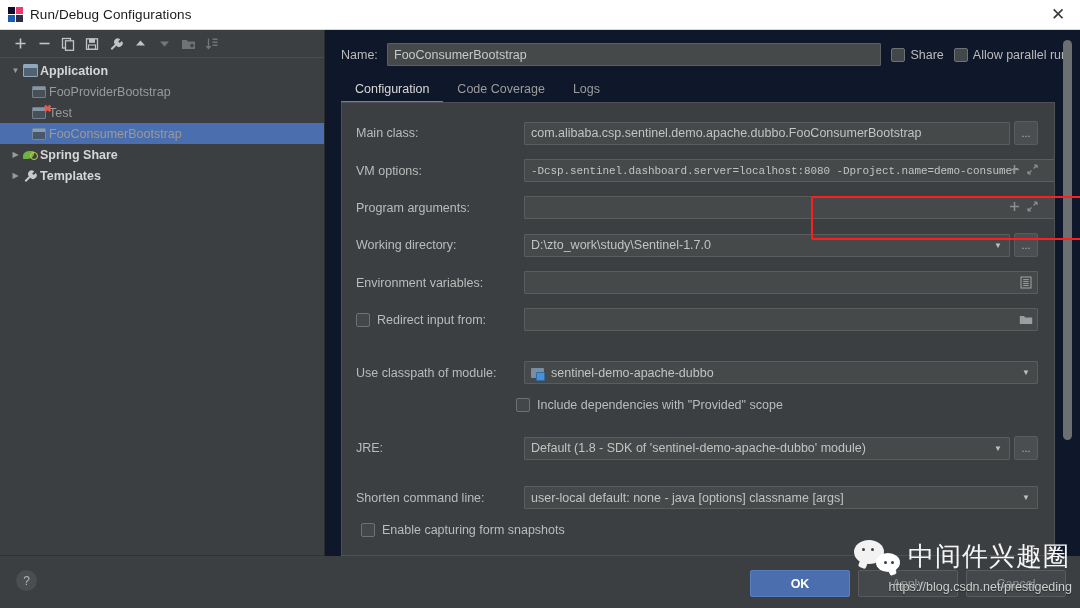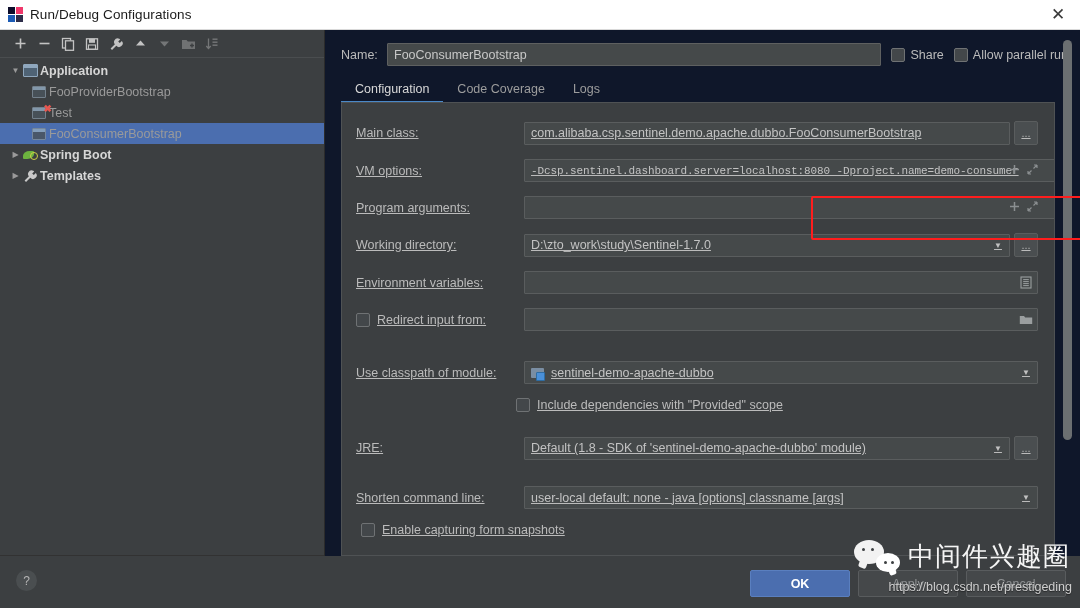--- a/index.html
+++ b/index.html
@@ -201,21 +201,20 @@
     flex: 1 1 auto;
     margin: 0 25px 0 16px;
     border: 1px solid #4f5254;
     border-top: none;
     position: relative;
     overflow: hidden;
     background: #3c3f41;
   }
   .form-inner {
     padding: 18px 16px 0 14px;
-    text-decoration: underline;
   }
   .frow {
     display: flex; align-items: center;
     margin-bottom: 14px;
     gap: 0;
   }
   .flabel {
     width: 160px; flex: none;
     font-size: 12.5px; color: #bbbbbb;
     padding-right: 8px;
@@ -513,21 +512,21 @@
         </div>
 
         <div class="tree-row group">
           <div class="arrow">▶</div>
           <div class="tree-icon">
             <div class="ic-spring">
                 <div class="leaf"></div>
                 <div class="dot"></div>
               </div>
           </div>
-          <div class="tree-label">Spring Boot</div>
+          <div class="tree-label">Spring Share</div>
         </div>
 
         <div class="tree-row group">
           <div class="arrow">▶</div>
           <div class="tree-icon">
             <svg width="14" height="14" viewBox="0 0 14 14">
                 <path d="M9.3 1.4a3.6 3.6 0 0 0-3.4 5.9l-4.3 4.3 1.4 1.4 4.3-4.3A3.6 3.6 0 0 0 12.8 4l-2 2-1.6-1.6 2-2a3.6 3.6 0 0 0-1.9-1z" fill="#c9c9c9"></path>
               </svg>
           </div>
           <div class="tree-label">Templates</div>

